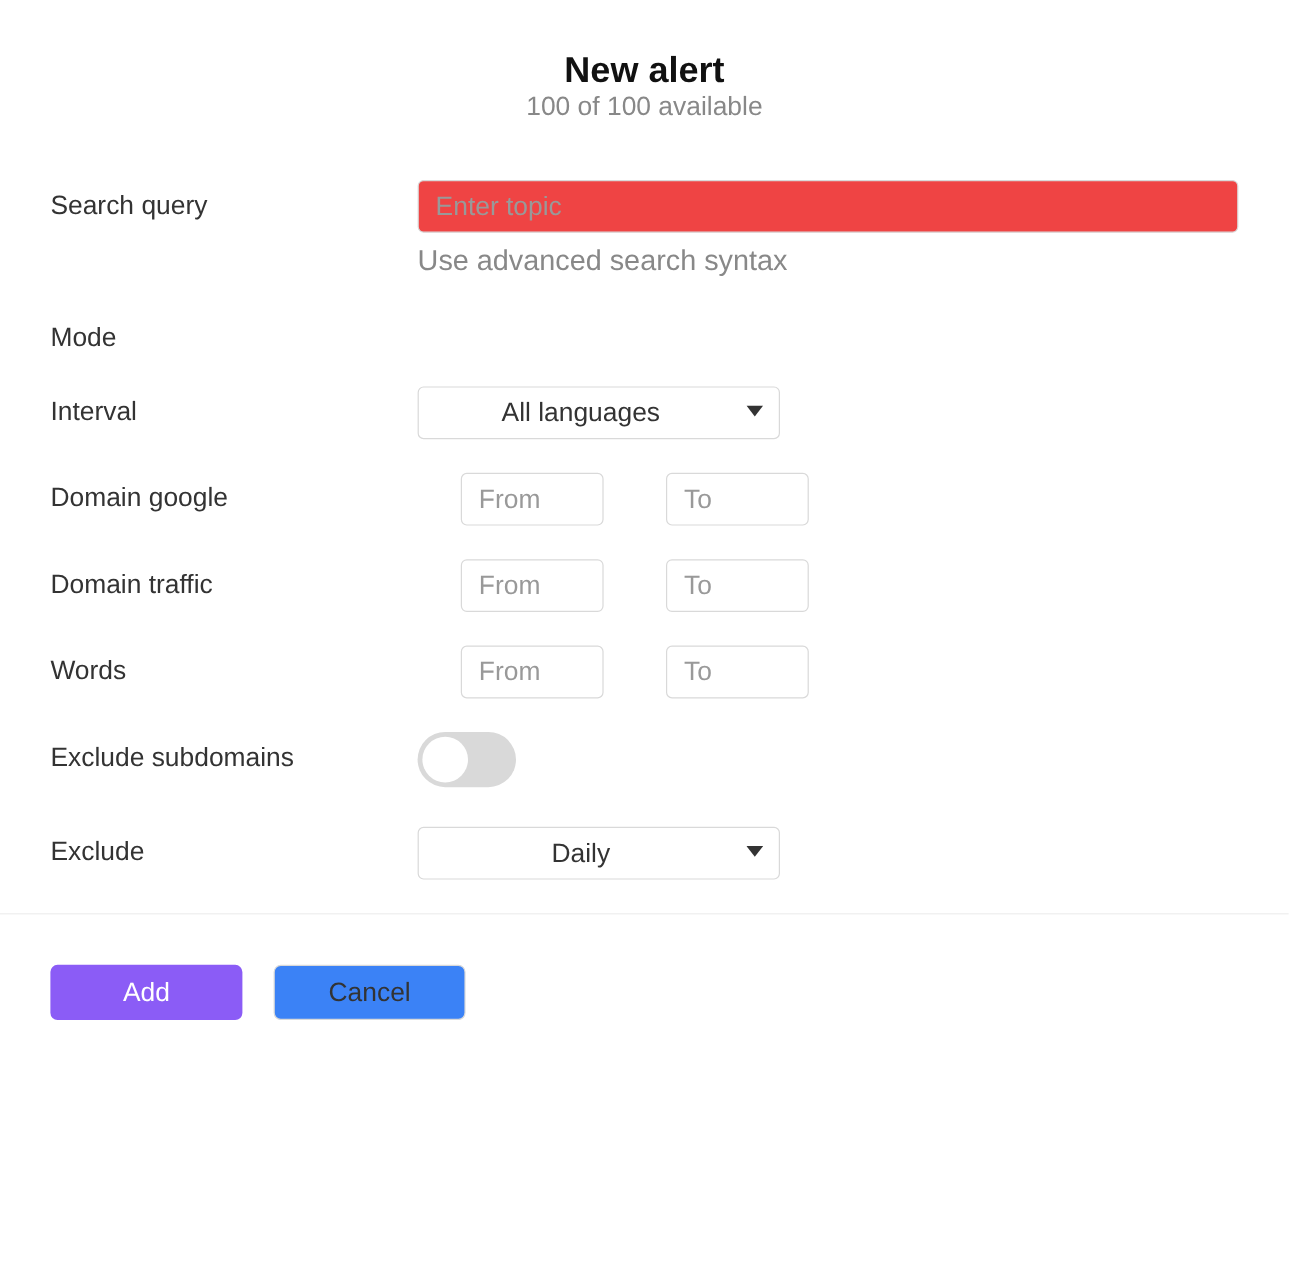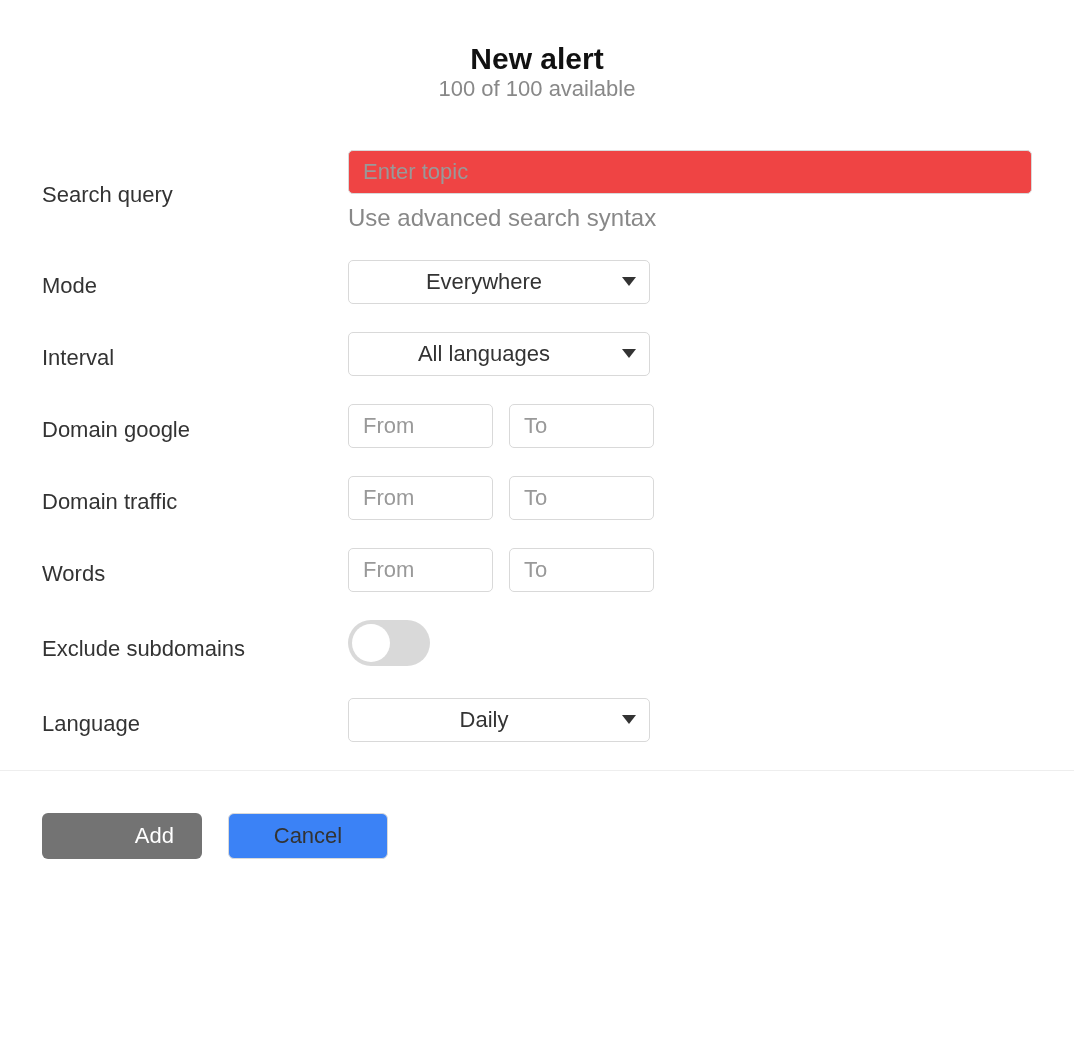--- a/index.html
+++ b/index.html
@@ -27,21 +27,21 @@
       font-size: 30px;
       font-weight: 700;
       color: #111;
     }
     .availability {
       font-size: 22px;
       color: #888;
     }
     .form-row {
       display: flex;
-      align-items: center;
+      align-items: flex-start;
       margin-bottom: 28px;
     }
     .form-label {
       width: 306px;
       font-size: 22px;
       color: #333;
       padding-top: 8px;
       flex-shrink: 0;
     }
     .form-control {
@@ -90,28 +90,29 @@
       top: 50%;
       transform: translateY(-50%);
       pointer-events: none;
       color: #333;
     }
     .range-group {
       display: flex;
       gap: 16px;
     }
     .range-input {
-      width: 145px;
+      width: 119px;
       height: 44px;
       padding: 0 14px;
       font-size: 22px;
       border: 1px solid #d9d9d9;
       border-radius: 5px;
       color: #0c4a6e;
       background: #fff;
+      margin-left: 36px;
     }
     .range-input::placeholder {
       color: #999;
     }
     .toggle {
       position: relative;
       display: inline-block;
       width: 82px;
       height: 46px;
       border-radius: 23px;
@@ -150,23 +151,22 @@
     .btn {
       height: 46px;
       padding: 0 28px;
       font-size: 22px;
       border-radius: 6px;
       cursor: pointer;
       border: none;
       min-width: 160px;
     }
     .btn-primary {
-      background: #737373;
+      background: #8b5cf6;
       color: #fff;
-      text-align: right;
     }
     .btn-secondary {
       background: #3b82f6;
       color: #333;
       border: 1px solid #d9d9d9;
     }
   </style>
 </head>
 <body>
 
@@ -180,30 +180,20 @@
   <div class="form-row">
     <label class="form-label">Search query</label>
     <div class="form-control">
       <input type="text" class="text-input" placeholder="Enter topic" style="">
       <span class="hint-text">Use advanced search syntax</span>
     </div>
   </div>
 
   <div class="form-row">
     <label class="form-label">Mode</label>
-    <div class="form-control">
-      <div class="select-wrap">
-        <button class="select">Everywhere</button>
-        <span class="select-caret">
-          <svg width="14" height="10" viewBox="0 0 14 10">
-              <polygon points="0,0 14,0 7,9" fill="currentColor"></polygon>
-            </svg>
-        </span>
-      </div>
-    </div>
   </div>
 
   <div class="form-row">
     <label class="form-label">Interval</label>
     <div class="form-control">
       <div class="select-wrap">
         <button class="select">All languages</button>
         <span class="select-caret">
           <svg width="14" height="10" viewBox="0 0 14 10">
               <polygon points="0,0 14,0 7,9" fill="currentColor"></polygon>
@@ -247,21 +237,21 @@
   <div class="form-row">
     <label class="form-label">Exclude subdomains</label>
     <div class="form-control">
       <div class="toggle toggle-off">
         <div class="toggle-knob"></div>
       </div>
     </div>
   </div>
 
   <div class="form-row">
-    <label class="form-label">Language</label>
+    <label class="form-label">Exclude</label>
     <div class="form-control">
       <div class="select-wrap">
         <button class="select">Daily</button>
         <span class="select-caret">
           <svg width="14" height="10" viewBox="0 0 14 10">
               <polygon points="0,0 14,0 7,9" fill="currentColor"></polygon>
             </svg>
         </span>
       </div>
     </div>

